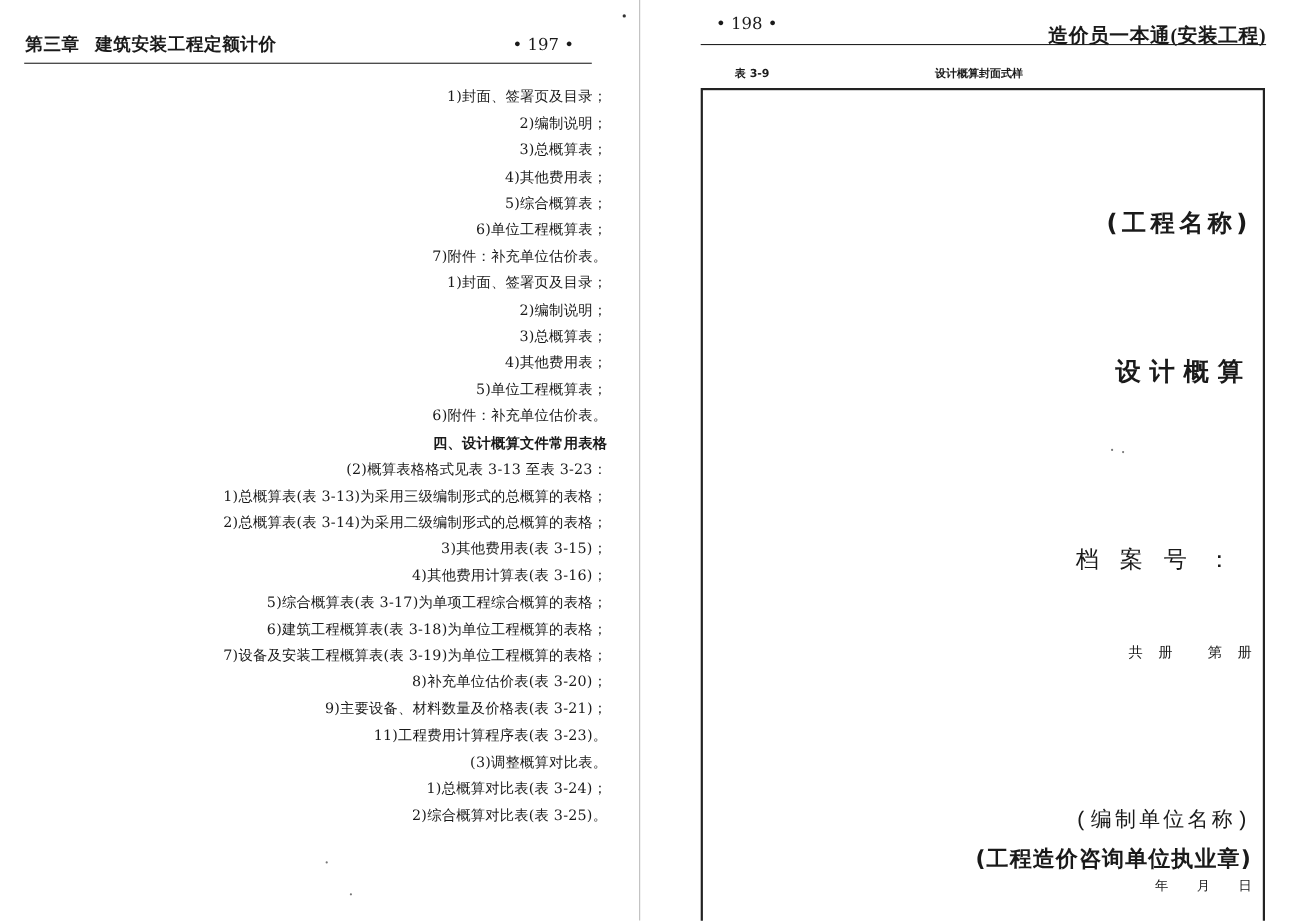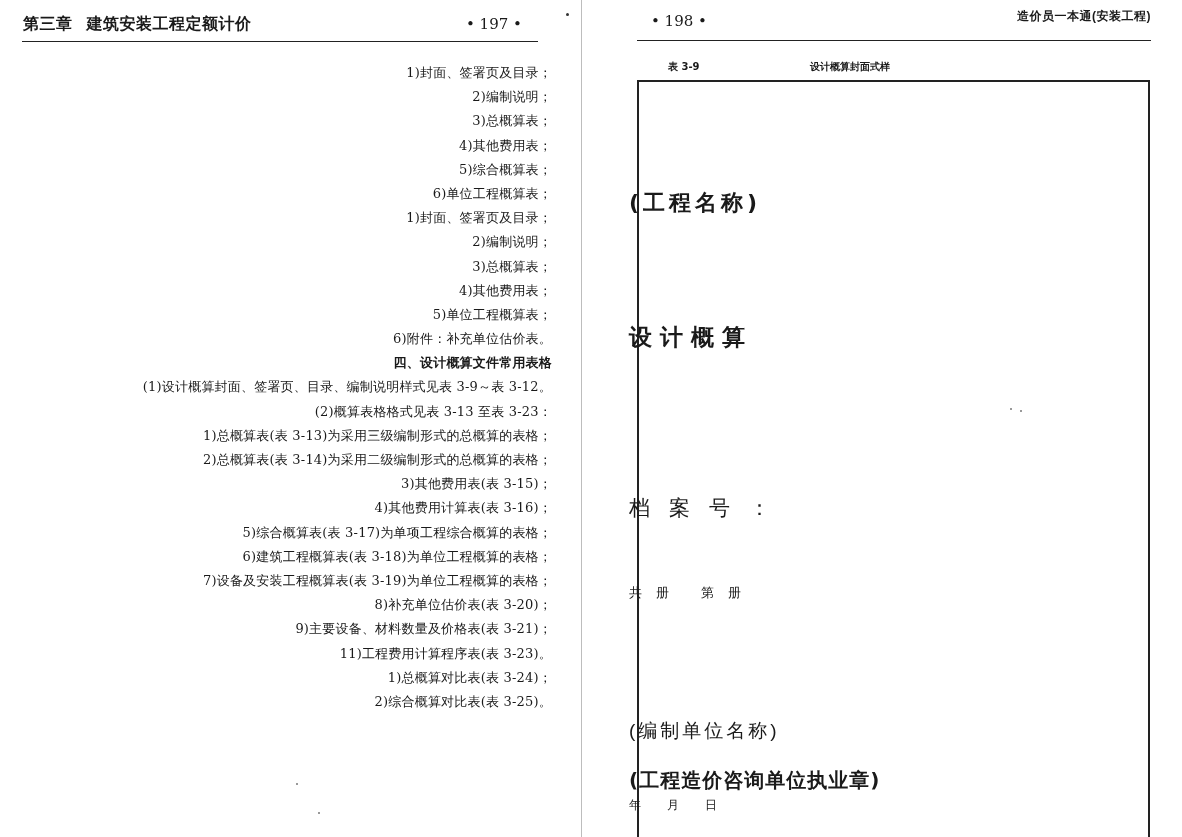--- a/index.html
+++ b/index.html
@@ -10,21 +10,21 @@
     body {
       width: 1182px;
       height: 837px;
       position: relative;
       overflow: hidden;
       color: #1a1a1a;
       font-family: "DejaVu Serif", "Liberation Serif", serif;
     }
     .page {
       position: absolute;
-      top: 0;
+      top: 16px;
       height: 604px;
     }
     .page-left { left: 0; width: 581px; }
     .gutter {
       position: absolute;
       left: 581px;
       top: 0;
       width: 1px;
       height: 837px;
       background: #bdbdbd;
@@ -78,24 +78,24 @@
     .rh-pagenum {
       position: absolute;
       left: 651px;
       top: 12px;
       font-size: 15px;
       white-space: nowrap;
     }
     .rh-title {
       position: absolute;
       right: 31px;
-      top: 8px;
-      font-family: Liberation Sans, sans-serif;
-      font-weight: bold;
-      font-size: 12px;
+      top: 20px;
+      font-family: Liberation Serif, serif;
+      font-weight: bold;
+      font-size: 18px;
       letter-spacing: 0.5px;
       white-space: nowrap;
     }
     .rh-rule {
       position: absolute;
       left: 637px;
       top: 40px;
       width: 514px;
       height: 1px;
       background: #222;
@@ -107,39 +107,40 @@
       font-family: "DejaVu Sans", "Liberation Sans", sans-serif;
       font-weight: bold;
       font-size: 10px;
       white-space: nowrap;
     }
     .table-caption {
       position: absolute;
       left: 810px;
       top: 60px;
       width: 160px;
+      text-align: center;
       font-family: "DejaVu Sans", "Liberation Sans", sans-serif;
       font-weight: bold;
       font-size: 10px;
       white-space: nowrap;
     }
     .cover-box {
       position: absolute;
       left: 637px;
       top: 80px;
       width: 513px;
       height: 780px;
       border: 2px solid #222;
       box-sizing: border-box;
     }
     .cover-line {
       position: absolute;
       left: 0;
       width: 100%;
-      text-align: left;
+      text-align: right;
       white-space: nowrap;
     }
     .cover-project {
       top: 106px;
       font-family: "DejaVu Sans", "Liberation Sans", sans-serif;
       font-weight: bold;
       font-size: 22px;
       letter-spacing: 4px;
       margin-left: -10px;
     }
@@ -161,22 +162,22 @@
     .cover-volumes {
       top: 502px;
       font-family: "DejaVu Sans", "Liberation Sans", sans-serif;
       font-size: 13px;
       margin-left: -10px;
     }
     .cover-volumes span { display: inline-block; }
     .cover-volumes .gap-s { width: 14px; }
     .cover-volumes .gap-l { width: 32px; }
     .cover-org {
-      top: 636px;
-      font-family: Liberation Sans, sans-serif;
+      top: 650px;
+      font-family: Liberation Mono, monospace;
       font-size: 19px;
       letter-spacing: 3px;
       margin-left: -10px;
     }
     .cover-seal {
       top: 685px;
       font-family: "DejaVu Sans", "Liberation Sans", sans-serif;
       font-weight: bold;
       font-size: 20px;
       letter-spacing: 1px;
@@ -208,39 +209,40 @@
   <div class="lh-pagenum">• 197 •</div>
   <div class="lh-rule"></div>
 
   <div class="left-body">
     <div class="left-line">1)封面、签署页及目录；</div>
     <div class="left-line">2)编制说明；</div>
     <div class="left-line">3)总概算表；</div>
     <div class="left-line">4)其他费用表；</div>
     <div class="left-line">5)综合概算表；</div>
     <div class="left-line">6)单位工程概算表；</div>
+    <div class="left-line">7)附件：补充单位估价表。</div>
     <div class="left-line">1)封面、签署页及目录；</div>
     <div class="left-line">2)编制说明；</div>
     <div class="left-line">3)总概算表；</div>
     <div class="left-line">4)其他费用表；</div>
     <div class="left-line">5)单位工程概算表；</div>
     <div class="left-line">6)附件：补充单位估价表。</div>
     <div class="left-line heading">四、设计概算文件常用表格</div>
-    <div class="left-line">(1)设计概算封面、签署页、目录、编制说明样式见表 3-9～表 3-12。</div>
     <div class="left-line">(2)概算表格格式见表 3-13 至表 3-23：</div>
     <div class="left-line">1)总概算表(表 3-13)为采用三级编制形式的总概算的表格；</div>
     <div class="left-line">2)总概算表(表 3-14)为采用二级编制形式的总概算的表格；</div>
     <div class="left-line">3)其他费用表(表 3-15)；</div>
     <div class="left-line">4)其他费用计算表(表 3-16)；</div>
     <div class="left-line">5)综合概算表(表 3-17)为单项工程综合概算的表格；</div>
     <div class="left-line">6)建筑工程概算表(表 3-18)为单位工程概算的表格；</div>
     <div class="left-line">7)设备及安装工程概算表(表 3-19)为单位工程概算的表格；</div>
     <div class="left-line">8)补充单位估价表(表 3-20)；</div>
     <div class="left-line">9)主要设备、材料数量及价格表(表 3-21)；</div>
     <div class="left-line">11)工程费用计算程序表(表 3-23)。</div>
+    <div class="left-line">(3)调整概算对比表。</div>
     <div class="left-line">1)总概算对比表(表 3-24)；</div>
     <div class="left-line">2)综合概算对比表(表 3-25)。</div>
   </div>
 </div>
 
 <div class="gutter"></div>
 
 <div>
   <div class="rh-pagenum">• 198 •</div>
   <div class="rh-title">造价员一本通(安装工程)</div>

